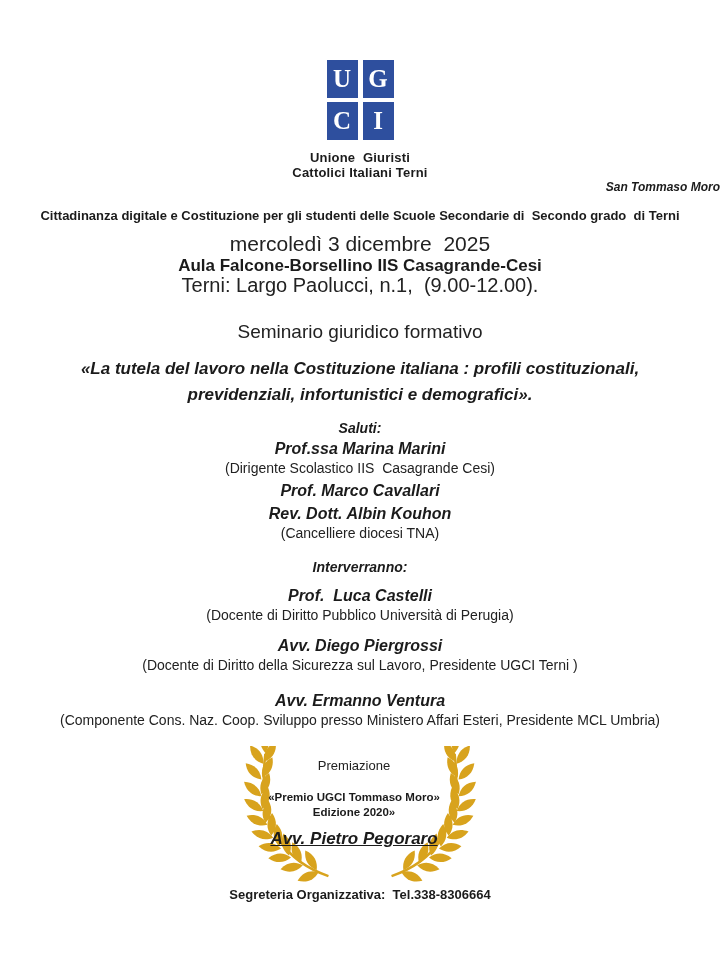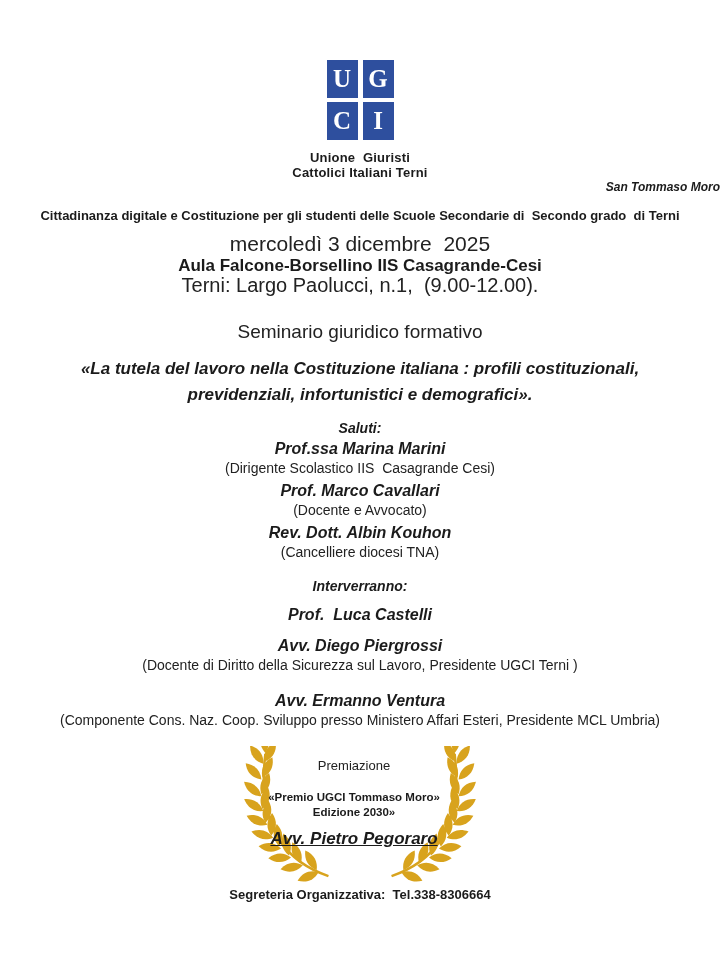--- a/index.html
+++ b/index.html
@@ -79,33 +79,33 @@
 
   <div class="group-heading saluti-heading" data-bind="saluti.heading">Saluti:</div>
 
   <div class="saluti">
     <div>
       <div class="person-name" data-bind="saluti.people.0.name">Prof.ssa Marina Marini</div>
       <div class="person-role" data-bind="saluti.people.0.role">(Dirigente Scolastico IIS  Casagrande Cesi)</div>
     </div>
     <div>
       <div class="person-name" data-bind="saluti.people.1.name">Prof. Marco Cavallari</div>
-      <div class="person-role" data-bind="saluti.people.1.role">(Docente e Avvocato)</div>
     </div>
     <div>
       <div class="person-name" data-bind="saluti.people.2.name">Rev. Dott. Albin Kouhon</div>
       <div class="person-role" data-bind="saluti.people.2.role">(Cancelliere diocesi TNA)</div>
     </div>
   </div>
 
   <div class="group-heading interventi-heading" data-bind="interventi.heading">Interverranno:</div>
 
   <div class="interventi">
     <div>
       <div class="person-name" data-bind="interventi.people.0.name">Prof.  Luca Castelli</div>
+      <div class="person-role" data-bind="interventi.people.0.role">(Docente di Diritto Pubblico Università di Perugia)</div>
     </div>
     <div>
       <div class="person-name" data-bind="interventi.people.1.name">Avv. Diego Piergrossi</div>
       <div class="person-role" data-bind="interventi.people.1.role">(Docente di Diritto della Sicurezza sul Lavoro, Presidente UGCI Terni )</div>
     </div>
     <div class="person-ventura">
       <div class="person-name" data-bind="interventi.people.2.name">Avv. Ermanno Ventura</div>
       <div class="person-role" data-bind="interventi.people.2.role">(Componente Cons. Naz. Coop. Sviluppo presso Ministero Affari Esteri, Presidente MCL Umbria)</div>
     </div>
   </div>
@@ -138,20 +138,20 @@
           <use href="#leaf" transform="translate(33,16) rotate(30)"></use>
           <use href="#leaf" transform="translate(34,7) rotate(-4)"></use>
         </g>
       </defs>
       <use href="#branch"></use>
       <use href="#branch" transform="translate(260,0) scale(-1,1)"></use>
     </svg>
     <div class="award-text">
       <div class="award-heading" data-bind="premiazione.heading">Premiazione</div>
       <div class="award-title award-title-1" data-bind="premiazione.award_line1">«Premio UGCI Tommaso Moro»</div>
-      <div class="award-title" data-bind="premiazione.award_line2">Edizione 2030»</div>
+      <div class="award-title" data-bind="premiazione.award_line2">Edizione 2020»</div>
       <div><span class="award-winner" data-bind="premiazione.winner">Avv. Pietro Pegoraro</span></div>
     </div>
   </div>
 
   <div class="footer" data-bind="footer.contact">Segreteria Organizzativa:  Tel.338-8306664</div>
 
 </div>
 
 </body></html>

